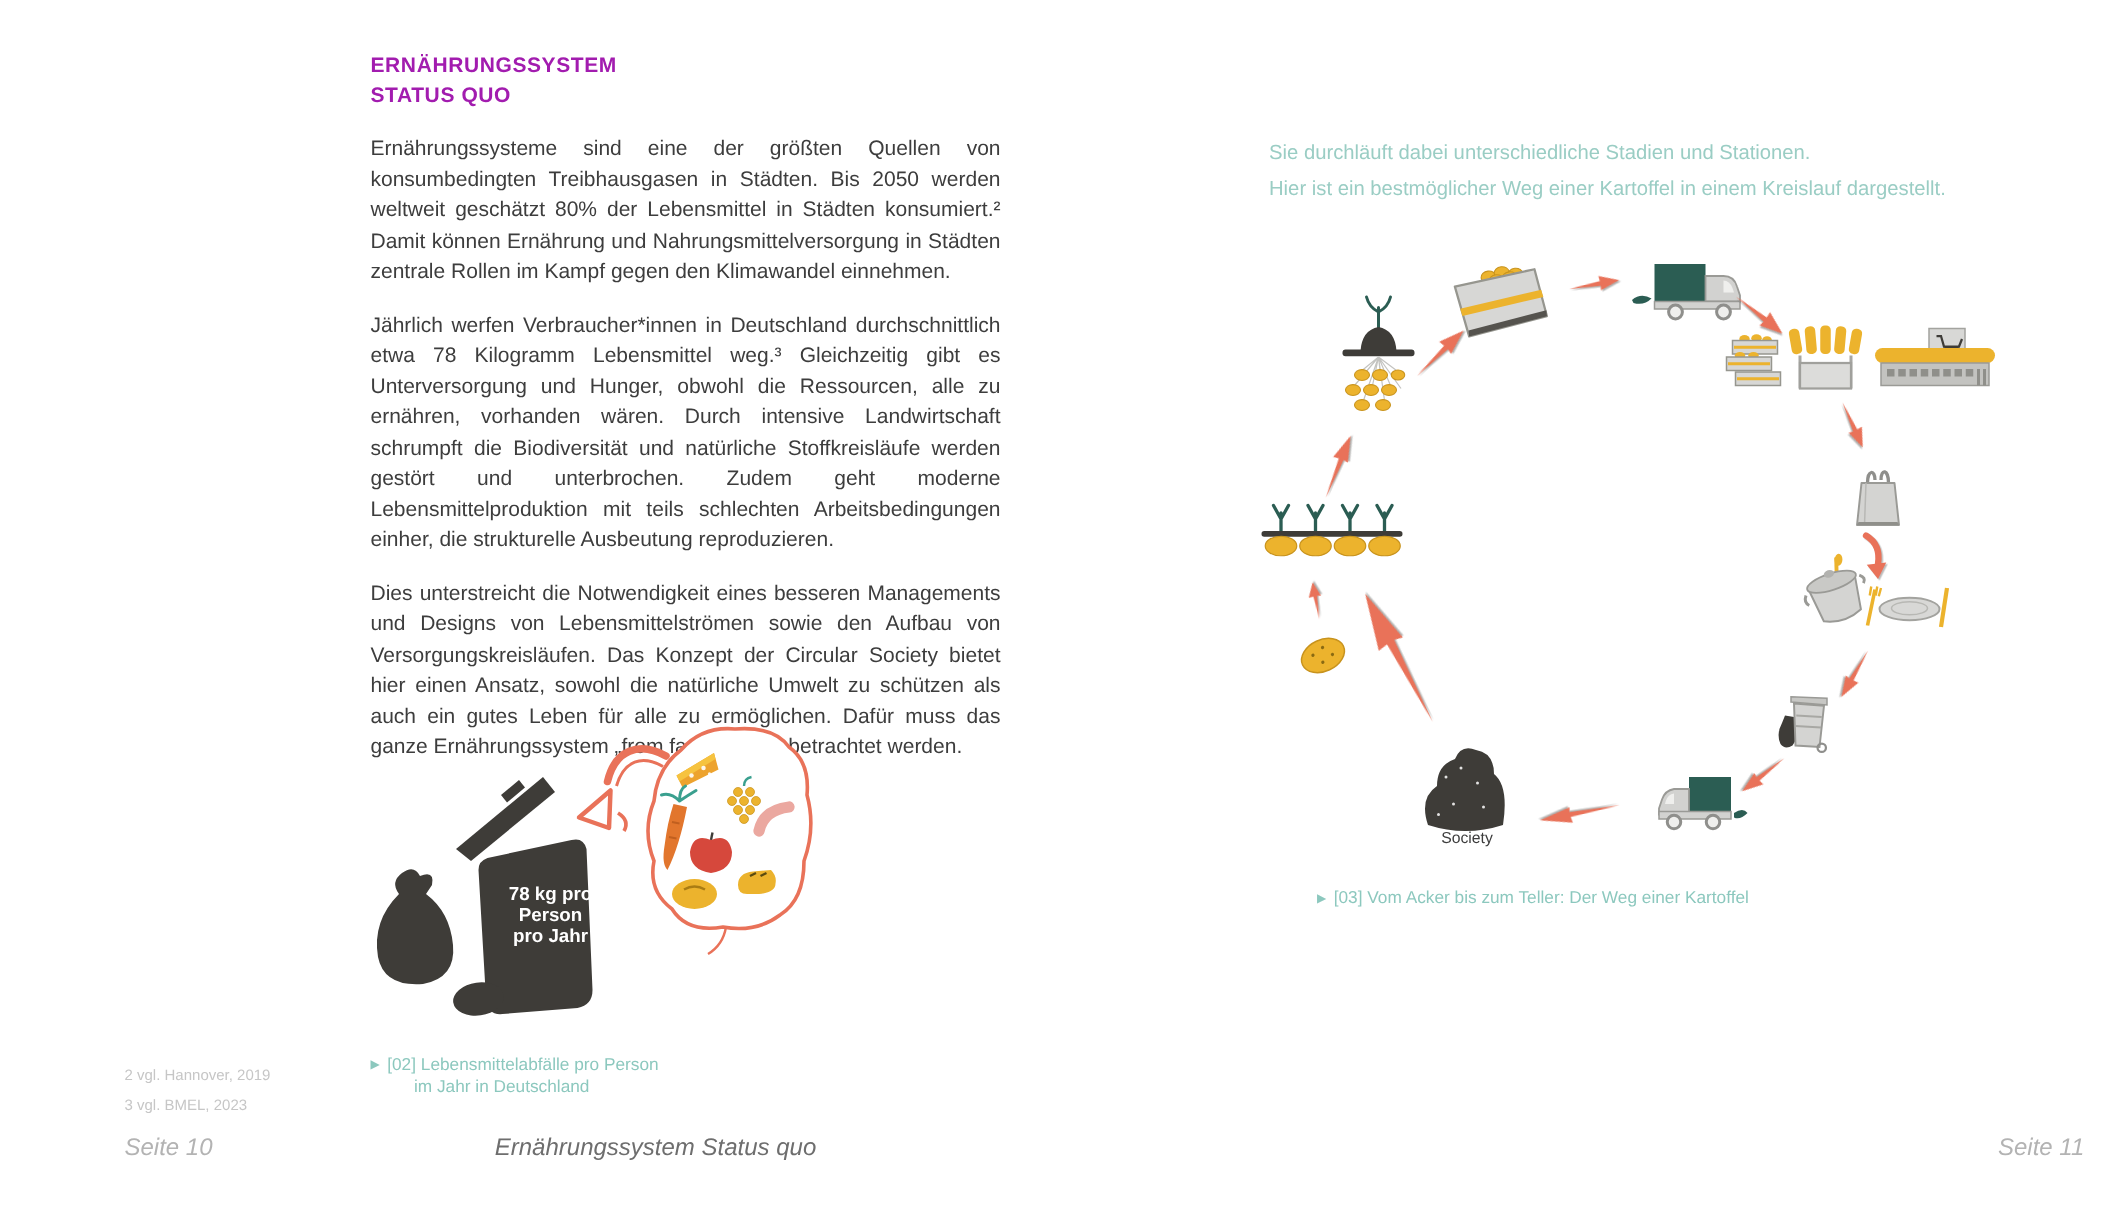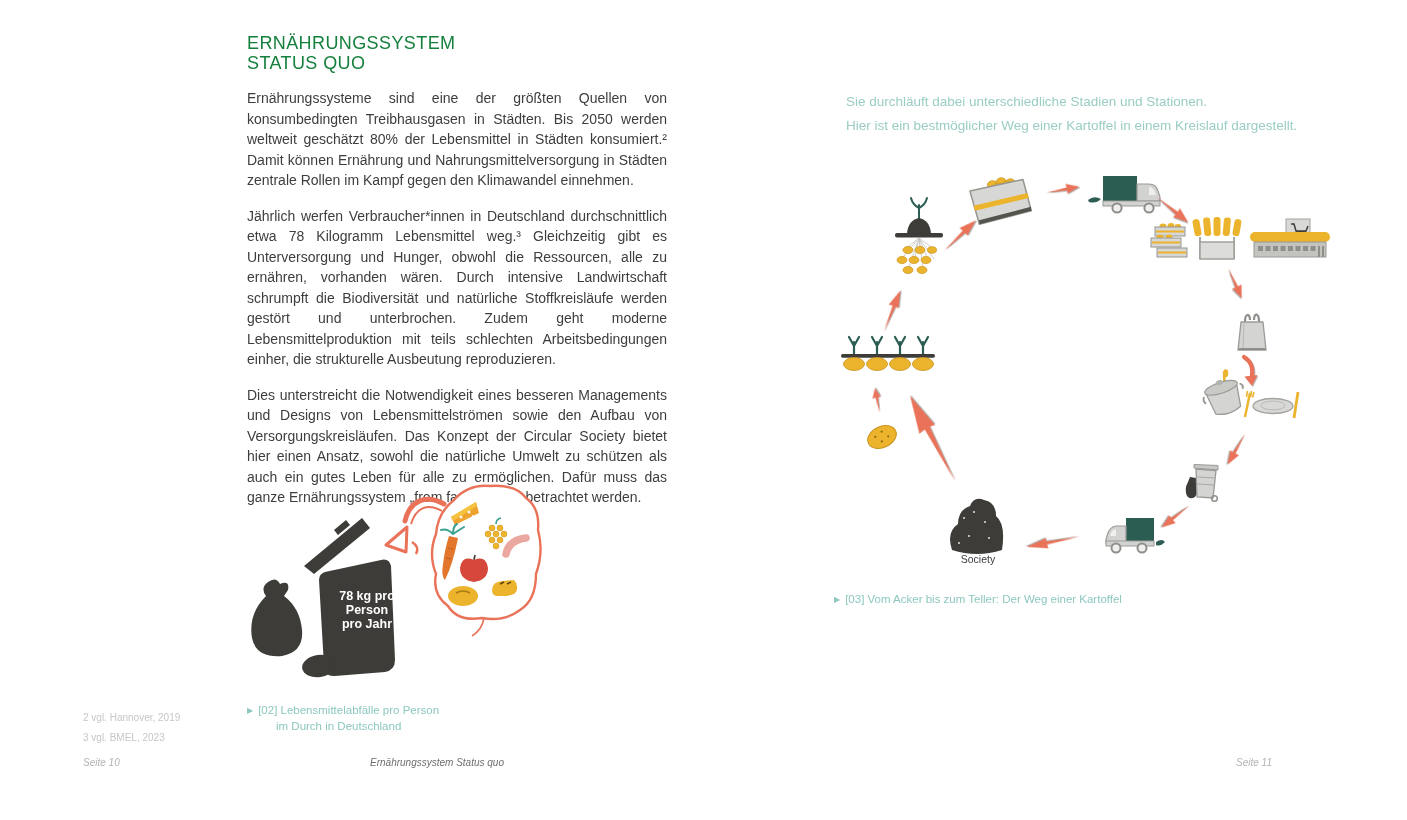--- a/index.html
+++ b/index.html
@@ -2,29 +2,29 @@
 <html lang="de"><head>
 <meta charset="utf-8">
 <style>
   html,body{margin:0;padding:0;background:#ffffff;}
   #spread{
     position:relative;width:1407px;height:820px;background:#ffffff;overflow:hidden;
     font-family:"Liberation Sans","DejaVu Sans",sans-serif;color:#3d3d3d;
   }
   .abs{position:absolute;}
   
-  .title{left:247px;top:33px;font-size:18px;font-weight:normal;letter-spacing:.4px;
-         line-height:20px;color:#15803d;}
+  .title{left:247px;top:33px;font-size:14px;font-weight:bold;letter-spacing:.4px;
+         line-height:20px;color:#a21caf;}
   .bodycol{left:247px;top:88px;width:420px;font-size:14px;line-height:20.5px;
            text-align:justify;color:#3d3d3d;}
   .bodycol p{margin:0 0 15px 0;}
   .footnotes{left:83px;top:708px;font-size:10px;line-height:20px;color:#c6c6c6;}
   .caption{font-size:11.5px;line-height:15px;color:#8cc8be;}
   .cap-marker{font-size:8px;position:relative;top:-1px;margin-right:5px;color:#8cc8be;}
-  .footer{font-size:10px;font-style:italic;color:#b3b3b3;}
+  .footer{font-size:16px;font-style:italic;color:#b3b3b3;}
   .footer-center{color:#6e6e6e;font-weight:normal;}
   .intro{left:846px;top:90px;font-size:13.5px;line-height:23.5px;color:#9acdc4;}
   .binlabel{left:332px;top:590px;width:70px;font-size:12.5px;font-weight:bold;
             line-height:13.8px;color:#ffffff;z-index:5;text-align:center;}
   .kompost{left:946px;top:553px;width:64px;text-align:center;font-size:10.5px;color:#3d3d3d;}
   
   .arrow{position:absolute;transform-origin:0 50%;color:#e97259;
          filter:drop-shadow(1.5px 1.5px 0 rgba(62,60,56,.4));}
   svg{display:block;overflow:visible;}
 </style>
@@ -148,21 +148,21 @@
   </div>
 
   <div class="abs footnotes">
     <div>2 vgl. Hannover, 2019</div>
     <div>3 vgl. BMEL, 2023</div>
   </div>
   <div class="abs caption" style="left:247px;top:703px">
     <div>
       <span class="cap-marker">▶</span><span>[02] Lebensmittelabfälle pro Person</span>
     </div>
-    <div style="margin-left:29px">im Durch in Deutschland</div>
+    <div style="margin-left:29px">im Jahr in Deutschland</div>
   </div>
   <div class="abs footer" style="left:83px;top:757px">Seite 10</div>
   <div class="abs footer footer-center" style="left:437px;top:757px;transform:translateX(-50%)">Ernährungssystem Status quo</div>
 
   <div class="abs intro">
     <div>Sie durchläuft dabei unterschiedliche Stadien und Stationen.</div>
     <div>Hier ist ein bestmöglicher Weg einer Kartoffel in einem Kreislauf dargestellt.</div>
   </div>
 
   <div class="abs" style="left:893px;top:196px;width:52px;height:84px">
@@ -401,18 +401,18 @@
   <svg class="arrow" style="left:954px;top:469px;width:100px;height:26px;transform:rotate(-117deg)">
       <use href="#arr" width="100" height="26"></use>
     </svg>
   <svg class="arrow" style="left:879px;top:407px;width:26px;height:12px;transform:rotate(-99deg)">
       <use href="#arr" width="26" height="12"></use>
     </svg>
   <svg class="arrow" style="left:883px;top:324px;width:46px;height:15px;transform:rotate(-67deg)">
       <use href="#arr" width="46" height="15"></use>
     </svg>
 
-  <div class="abs caption" style="left:834px;top:592px">
+  <div class="abs caption" style="left:878px;top:592px">
     <span class="cap-marker">▶</span><span>[03] Vom Acker bis zum Teller: Der Weg einer Kartoffel</span>
   </div>
-  <div class="abs footer" style="left:1236px;top:757px">Seite 11</div>
+  <div class="abs footer" style="left:1332px;top:757px">Seite 11</div>
 
 </div>
 
 </body></html>

